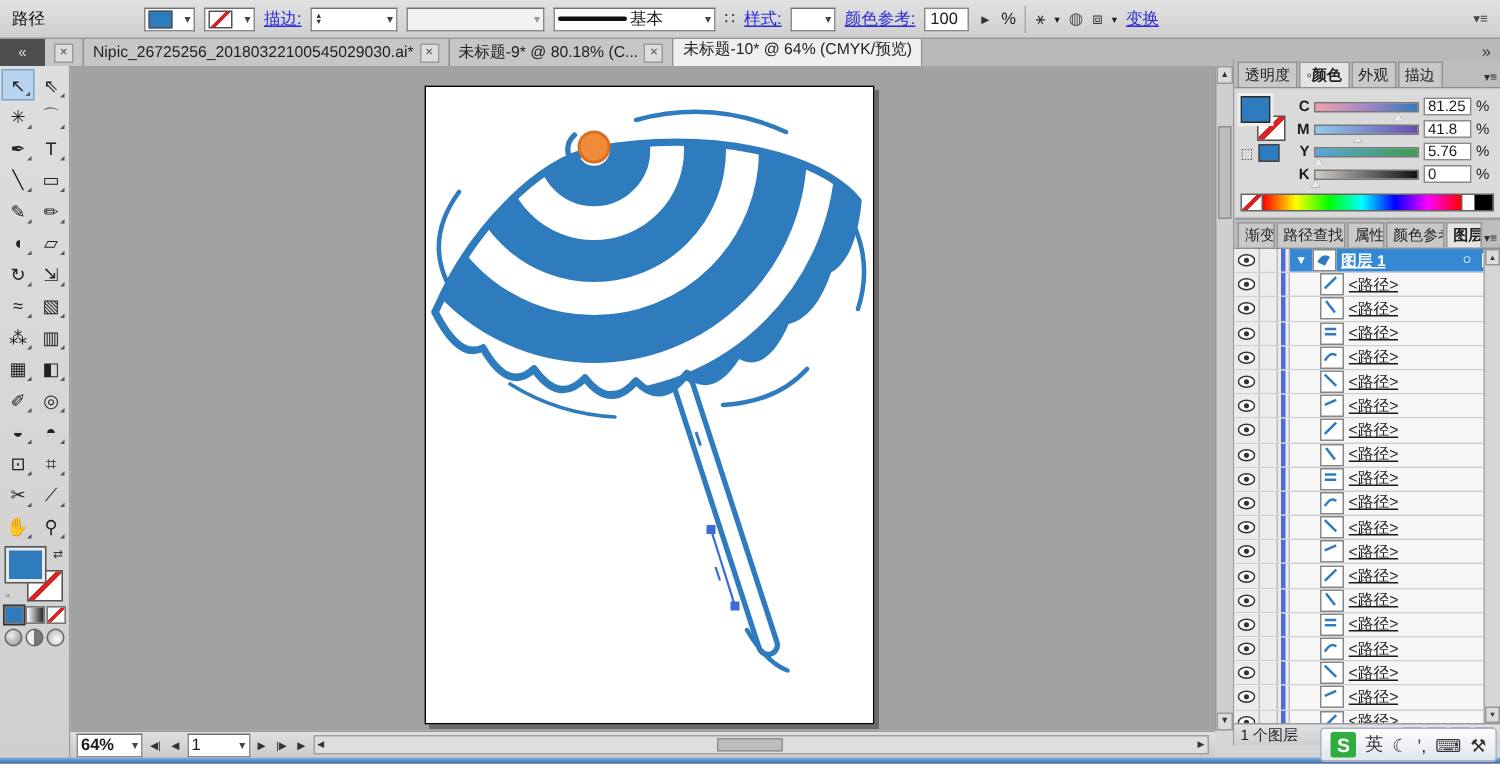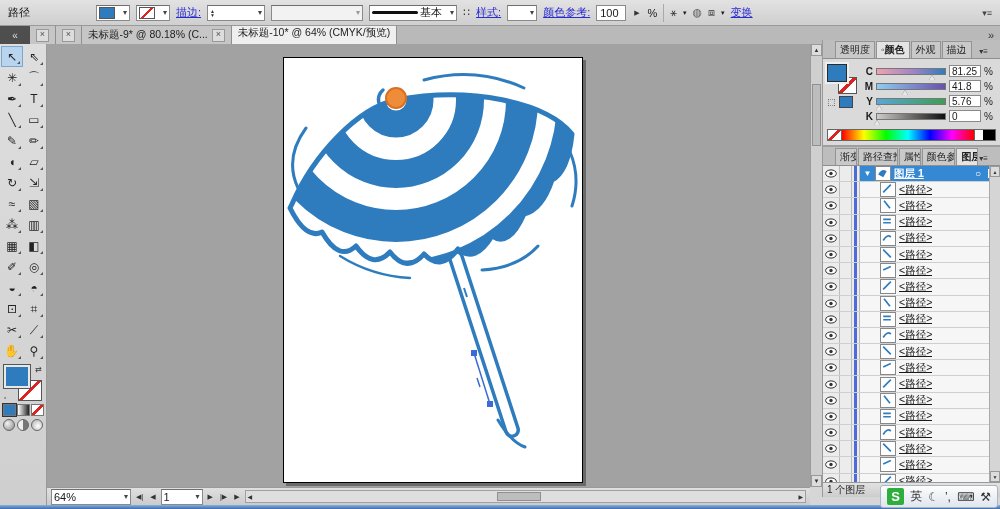--- a/index.html
+++ b/index.html
@@ -62,32 +62,32 @@
   .artboard svg{display:block;width:100%;height:100%;}
   
   .vscroll{position:absolute;top:44px;right:178px;width:12px;bottom:22px;background:#cfcfcf;border-left:1px solid #9a9a9a;box-sizing:border-box;}
   .vscroll .sb-btn{height:12px;}
   .sb-btn{display:flex;align-items:center;justify-content:center;font-size:6px;color:#333;background:#dcdcdc;border:1px solid #999;box-sizing:border-box;}
   .v-thumb{position:absolute;top:40px;left:1px;right:1px;height:60px;background:#bdbdbd;border:1px solid #909090;}
   .vscroll .bottom{position:absolute;bottom:0;left:0;right:0;}
   
   .statusbar{position:absolute;left:47px;width:763px;bottom:4px;height:18px;background:linear-gradient(#e0e0e0,#cbcbcb);
        display:flex;align-items:center;gap:3px;padding:0 4px;box-sizing:border-box;border-top:1px solid #9a9a9a;}
-  .zoom-combo{width:80px;}
+  .zoom-combo{width:44px;font-weight:bold;}
   .nav-btn{font-size:7px;color:#333;padding:0 2px;}
   .page-combo{width:42px;}
   .undo-box{min-width:150px;text-align:center;color:#222;padding:0 6px;white-space:nowrap;}
   .hscroll{flex:1;height:13px;background:#dedede;border:1px solid #a0a0a0;position:relative;display:flex;align-items:center;box-sizing:border-box;}
   .h-thumb{position:absolute;left:45%;width:42px;top:1px;bottom:1px;background:#bdbdbd;border:1px solid #909090;}
   .hs-arrow{font-size:6px;color:#333;padding:0 2px;}
   .hs-right{margin-left:auto;}
   
   .dock{position:absolute;top:40px;right:0;width:178px;bottom:12px;background:#d2d2d2;border-left:1px solid #9a9a9a;
        display:flex;flex-direction:column;box-sizing:border-box;}
-  .ptabs{height:17px;background:#bdbdbd;display:flex;align-items:flex-end;gap:1px;padding:1px 12px 0;border-bottom:1px solid #8f8f8f;flex:none;overflow:hidden;justify-content:space-between;}
+  .ptabs{height:17px;background:#bdbdbd;display:flex;align-items:flex-end;gap:1px;padding:1px 2px 0;border-bottom:1px solid #8f8f8f;flex:none;overflow:hidden;justify-content:space-between;}
   .ptab{background:#c9c9c9;border:1px solid #949494;border-bottom:none;padding:1px 4px;font-size:10px;color:#222;
        white-space:nowrap;overflow:hidden;max-width:44px;text-overflow:clip;}
   .ptab.active{background:#e4e4e4;font-weight:bold;}
   .pmenu{margin-left:auto;font-size:8px;color:#333;padding-bottom:2px;}
   .color-body{height:88px;background:#dadada;display:flex;padding:5px 4px 2px;gap:4px;box-sizing:border-box;flex:none;
        border-bottom:2px solid #9f9f9f;flex-direction:column;}
   .cb-top{display:flex;gap:6px;}
   .mini-fs{position:relative;width:30px;height:30px;flex:none;}
   .mini-back{position:absolute;right:0;bottom:0;width:17px;height:15px;background:linear-gradient(135deg,#fff 42%,#d22 42%,#d22 58%,#fff 58%);border:1px solid #555;}
   .mini-front{position:absolute;left:0;top:0;width:18px;height:16px;background:var(--accent_blue);border:1px solid #2a2a2a;outline:2px solid #eee;}
@@ -163,21 +163,21 @@
     <div class="combo" style="width:58px">
       <span class="spin">
           <span>▲</span>
           <span>▼</span>
         </span>
       <span class="arrow">▾</span>
     </div>
     <div class="combo" style="width:92px;background:#f2f2f2">
       <span class="arrow" style="color:#999">▾</span>
     </div>
-    <div class="combo" style="width:88px">
+    <div class="combo" style="width:108px">
       <span class="stroke-line"></span>
       <span>基本</span>
       <span class="arrow">▾</span>
     </div>
     <span class="cb-icon">∷</span>
     <span class="cb-link">样式:</span>
     <div class="combo" style="width:30px">
       <span class="arrow">▾</span>
     </div>
     <span class="cb-link">颜色参考:</span>
@@ -196,20 +196,21 @@
     <span class="panel-menu-tr">▾≡</span>
   </div>
 
   <div class="doc-tabbar">
     <div class="tab-scroll">«</div>
     <div id="doc-tabs" style="display:flex;flex:1;overflow:hidden;">
         <div class="doc-tab">
           <span class="tab-close">×</span>
         </div>
         <div class="doc-tab">
+          <span>Nipic_26725256_20180322100545029030.ai*</span>
           <span class="tab-close">×</span>
         </div>
         <div class="doc-tab">
           <span>未标题-9* @ 80.18% (C...</span>
           <span class="tab-close">×</span>
         </div>
         <div class="doc-tab active">
           <span>未标题-10* @ 64% (CMYK/预览)</span>
           <span class="tab-close">×</span>
         </div>

